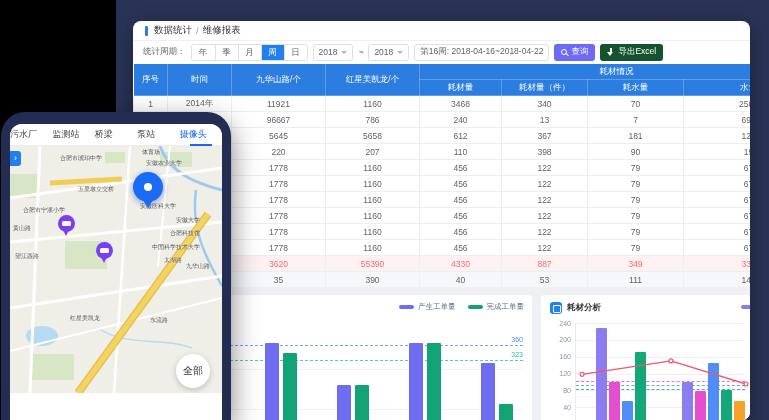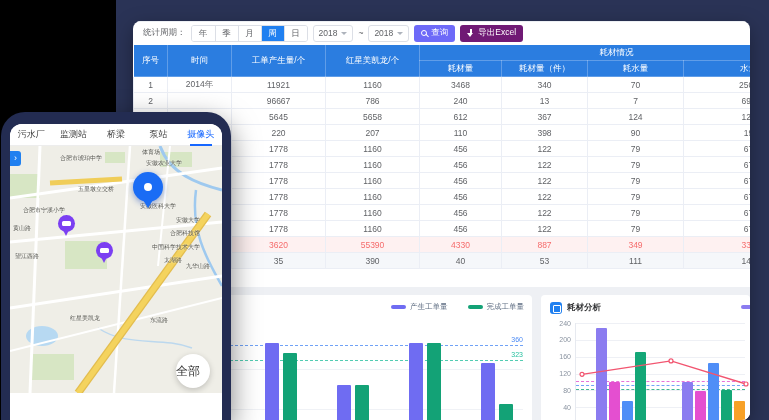--- a/index.html
+++ b/index.html
@@ -13,37 +13,37 @@
 .crumb .sep{color:#9aa0a8;margin:0 4px}
 .hr{height:1px;background:#edf0f4}
 .filters{height:22px;display:flex;align-items:center;padding:0 10px;font-size:8.5px;color:#606266;gap:5px;white-space:nowrap}
 .seg{display:flex;border:1px solid #dcdfe6;border-radius:3px;overflow:hidden;height:17px}
 .seg .opt{width:23px;line-height:15px;text-align:center;color:#606266;background:#fff;border-left:1px solid #dcdfe6;cursor:pointer;font-size:8.5px}
 .seg .opt:first-child{border-left:0}
 .seg .opt.active{background:#2080f0;color:#fff}
 .box{height:17px;border:1px solid #dcdfe6;border-radius:3px;display:flex;align-items:center;padding:0 5px;background:#fff;color:#606266;gap:4px;font-size:8.5px}
 .caret{width:0;height:0;border:3px solid transparent;border-top-color:#aeb3bc;margin-top:4px}
 .btn{height:17px;border-radius:3px;color:#fff;display:flex;align-items:center;padding:0 7px;gap:4px;cursor:pointer;font-size:8.5px}
-.btn.search{background:#6e6af8}.btn.export{background:#701a75}
+.btn.search{background:#6e6af8}.btn.export{background:#14532d}
 .ico-search{width:6px;height:6px;border:1.4px solid #fff;border-radius:50%;position:relative}
 .ico-search::after{content:'';position:absolute;width:4px;height:1.4px;background:#fff;transform:rotate(45deg);right:-3px;bottom:-1px}
 .ico-dl{position:relative;width:7px;height:8px}
 .ico-dl::before{content:'';position:absolute;left:2.6px;top:0;width:1.6px;height:5px;background:#fff}
 .ico-dl::after{content:'';position:absolute;left:0;top:4px;border:3.5px solid transparent;border-top:4px solid #fff}
 .tablewrap{overflow:hidden;width:617px}
 table{border-collapse:collapse;table-layout:fixed;font-size:8.5px;width:680px}
 th{background:#2b7de0;color:#fff;font-weight:normal;height:16px;border:1px solid rgba(255,255,255,.25)}
 td{height:16px;text-align:center;color:#606266;border:1px solid #ebeef5;background:#fff;white-space:nowrap;overflow:hidden}
 tr.total-row td{color:#f56c6c;background:#fef1f1}
 tr.avg-row td{background:#f5f7fa}
 .charts{position:absolute;left:0;right:0;top:266px;height:170px;background:#eef0f4}
 .chart-card{position:absolute;top:8px;background:#fff;border-radius:4px;height:160px;overflow:hidden}
 #c1{left:12px;width:387px}
 #c2{left:408px;width:209px}
-.legend{position:absolute;top:7px;right:8px;display:flex;gap:20px;align-items:flex-end}
+.legend{position:absolute;top:7px;right:8px;display:flex;gap:12px;align-items:flex-end}
 .lg-item{display:flex;align-items:center;gap:4px;font-size:7.5px;color:#5e6d82}
 .lg-sw{width:15px;height:4px;border-radius:2px}
 .plot{position:absolute}
 .grid{position:absolute;left:0;right:0;height:1px;background:#f0f2f6}
 .refline{position:absolute;left:0;right:0;border-top:1px dashed;opacity:.8}
 .reflab{position:absolute;right:0;font-size:7px}
 .bar{position:absolute;bottom:0;width:14px;border-radius:1px 1px 0 0}
 .bar2{position:absolute;bottom:0;width:11px;border-radius:1px 1px 0 0}
 .c2title{position:absolute;left:9px;top:7px;display:flex;align-items:center;gap:5px;font-size:8.5px;color:#303133;font-weight:bold}
 .c2icon{width:12px;height:12px;background:#2080f0;border-radius:3px;position:relative}
@@ -51,60 +51,69 @@
 .tick{position:absolute;right:0;font-size:7px;color:#8a93a0}
 .c2grid{position:absolute;left:0;right:0;height:1px;background:#eef0f5}
 .c2lg{position:absolute;top:10px;left:200px;width:16px;height:4px;border-radius:2px;background:#8b7cf0}
 
 .phone{position:absolute;left:1px;top:112px;width:230px;height:308px;background:#232c52;border-radius:24px 24px 0 0;padding:12px 9px 0 9px;z-index:30;box-shadow:0 10px 28px rgba(0,0,0,.5)}
 .screen{width:212px;height:296px;background:#fff;border-radius:12px 12px 0 0;overflow:hidden;position:relative}
 .phead{height:27px;background:#1667ff;position:relative}
 .phead .title{line-height:27px;text-align:center;color:#fff;font-size:11px}
 .chev{position:absolute;left:11px;top:10px;width:7px;height:7px;border-left:2px solid #fff;border-bottom:2px solid #fff;transform:rotate(45deg)}
 .ptabs{height:22px;display:flex;align-items:center;border-bottom:1px solid #ededed;background:#fff}
-.ptab{flex:1;text-align:center;font-size:9px;color:#444;position:relative;height:22px;line-height:21px;cursor:pointer}
+.ptab{flex:1;text-align:left;font-size:9px;color:#444;position:relative;height:22px;line-height:21px;cursor:pointer}
 .ptab.active{color:#1667ff}
 .ptab.active::after{content:'';position:absolute;left:50%;margin-left:-11px;bottom:0;width:22px;height:2px;background:#1667ff}
 .map{position:relative;width:212px;height:247px;background:#efeee7;overflow:hidden}
 .maplabel{position:absolute;font-size:6px;color:#55554e;white-space:nowrap;text-shadow:0 0 2px #fff}
 .expand{position:absolute;left:0;top:5px;width:11px;height:15px;background:#2080f0;color:#fff;border-radius:0 3px 3px 0;font-size:9px;line-height:14px;text-align:center;cursor:pointer}
 .bigpin{position:absolute;left:123px;top:26px;width:30px;height:30px;background:#1a6cf5;border-radius:50%;box-shadow:0 2px 6px rgba(10,60,180,.45)}
 .bigpin::before{content:'';position:absolute;left:10px;top:28px;border:5px solid transparent;border-top:8px solid #1a6cf5}
 .bigpin::after{content:'';position:absolute;left:11px;top:11px;width:8px;height:8px;background:#fff;border-radius:50%}
 .campin{position:absolute;width:17px;height:17px;background:#7b3ff2;border-radius:50%}
 .campin::before{content:'';position:absolute;left:5px;top:15px;border:3.5px solid transparent;border-top:6px solid #7b3ff2}
 .campin::after{content:'';position:absolute;left:4px;top:6px;width:9px;height:5px;background:#fff;border-radius:1.5px}
-.allbtn{position:absolute;left:166px;top:208px;width:34px;height:34px;background:#fff;border-radius:50%;text-align:left;line-height:34px;font-size:12px;color:#333;box-shadow:0 2px 6px rgba(0,0,0,.2);cursor:pointer}
+.allbtn{position:absolute;left:166px;top:208px;width:34px;height:34px;background:#fff;border-radius:50%;text-align:center;line-height:34px;font-size:10px;color:#333;box-shadow:0 2px 6px rgba(0,0,0,.2);cursor:pointer}
 </style>
 </head>
 <body>
 
 <div class="stage">
   <div class="navy"></div>
 
   <div class="dash">
+    <div class="crumb">
+      <span class="accent"></span>
+      <span>数据统计</span>
+      <span class="sep">/</span>
+      <span>维修报表</span>
+    </div>
     <div class="hr"></div>
     <div class="filters">
       <span>统计周期：</span>
       <div class="seg">
           <div class="opt">年</div>
           <div class="opt">季</div>
           <div class="opt">月</div>
           <div class="opt active">周</div>
           <div class="opt">日</div>
         </div>
       <div class="box">
         <span>2018</span>
         <span class="caret"></span>
       </div>
       <span>~</span>
       <div class="box">
         <span>2018</span>
         <span class="caret"></span>
       </div>
+      <div class="box">
+        <span>第16周: 2018-04-16~2018-04-22</span>
+      </div>
       <div class="btn search">
         <span class="ico-search"></span>
         <span>查询</span>
       </div>
       <div class="btn export">
         <span class="ico-dl"></span>
         <span>导出Excel</span>
       </div>
     </div>
     <div class="tablewrap">
@@ -116,21 +125,21 @@
             <col style="width: 94px;">
             <col style="width: 82px;">
             <col style="width: 86px;">
             <col style="width: 96px;">
             <col style="width: 130px;">
           </colgroup>
           <thead>
             <tr>
               <th rowspan="2">序号</th>
               <th rowspan="2">时间</th>
-              <th rowspan="2">工单产生量/个</th>
+              <th rowspan="2">九华山路/个</th>
               <th rowspan="2">红星美凯龙/个</th>
               <th colspan="4">耗材情况</th>
             </tr>
             <tr>
               <th>耗材量</th>
               <th>耗材量（件）</th>
               <th>耗水量</th>
               <th>水量</th>
             </tr>
           </thead>
@@ -155,21 +164,21 @@
               <td>7</td>
               <td>690</td>
             </tr>
             <tr>
               <td>3</td>
               <td></td>
               <td>5645</td>
               <td>5658</td>
               <td>612</td>
               <td>367</td>
-              <td>124</td>
+              <td>181</td>
               <td>129</td>
             </tr>
             <tr>
               <td>4</td>
               <td></td>
               <td>220</td>
               <td>207</td>
               <td>110</td>
               <td>398</td>
               <td>90</td>

